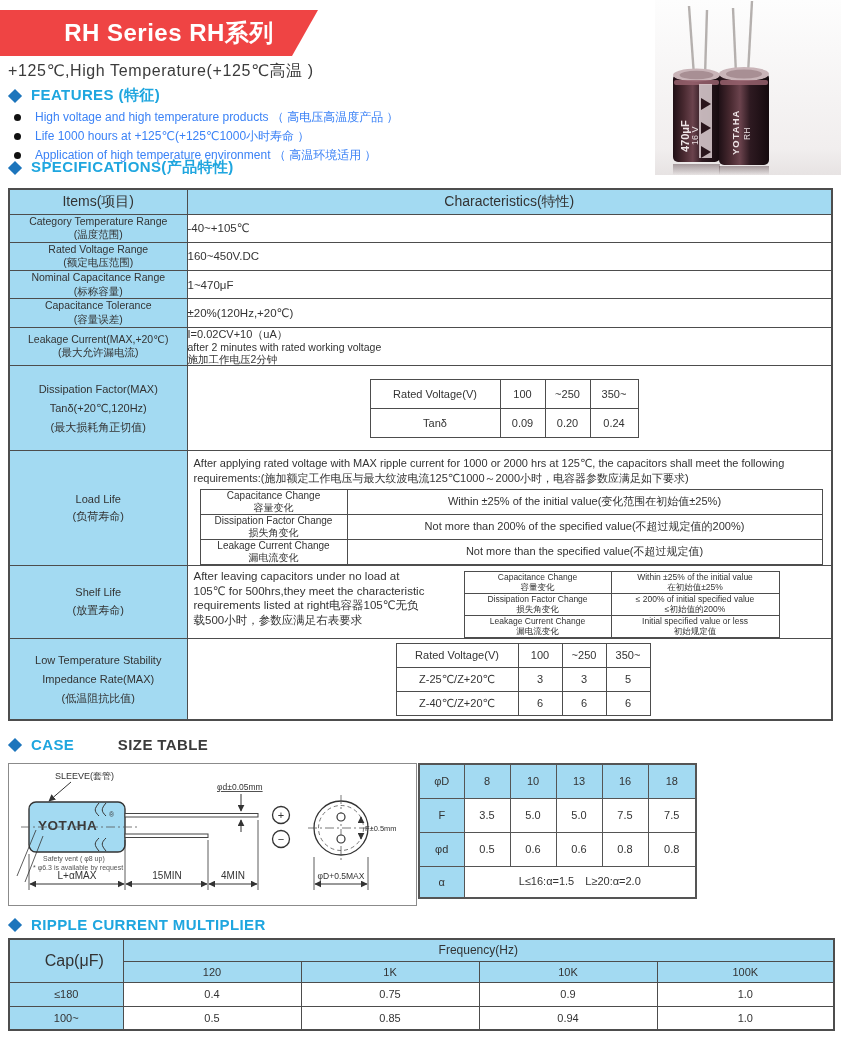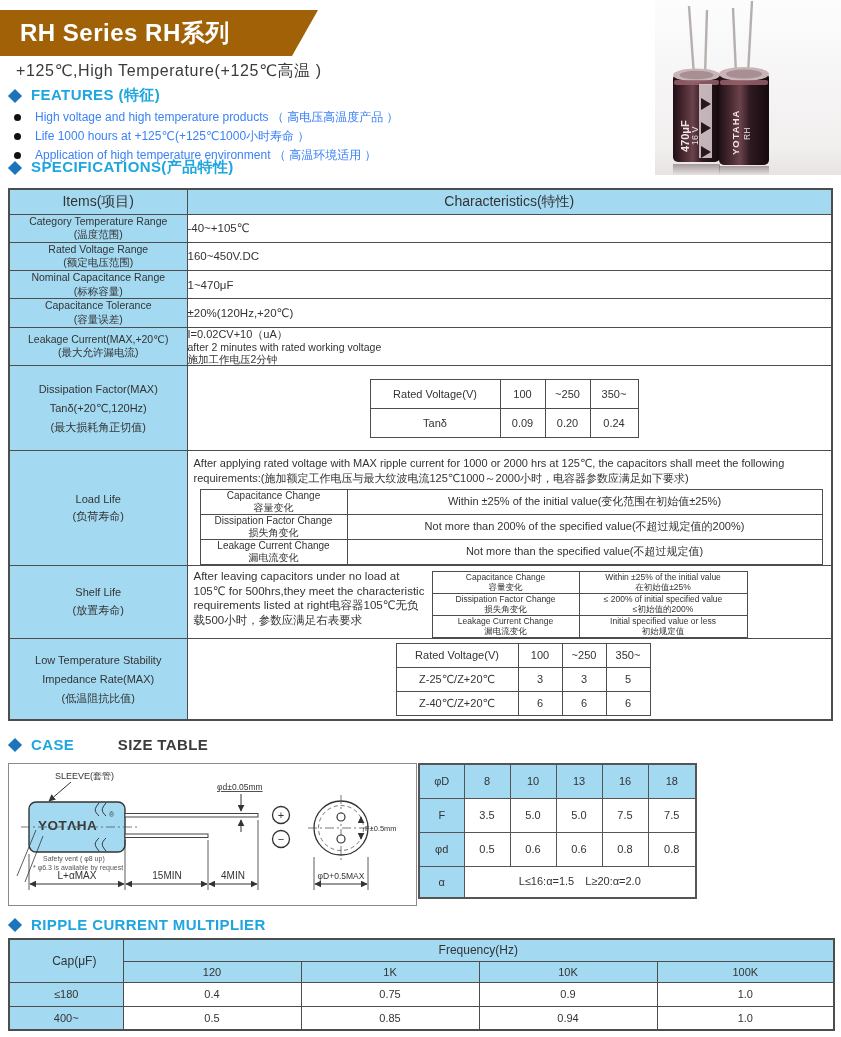--- a/index.html
+++ b/index.html
@@ -1,23 +1,23 @@
 <!DOCTYPE html>
 <html><head>
 <meta charset="utf-8">
 <style>
   * { margin:0; padding:0; box-sizing:border-box; }
   body { background:#fff; font-family:"Liberation Sans","DejaVu Sans",sans-serif; color:#3b3b3b; }
   .page { position:relative; width:841px; height:1037px; background:#fff; overflow:hidden; }
 
   
-  .banner { position:absolute; top:10px; left:0; width:318px; height:46px; background:#a16207;
+  .banner { position:absolute; top:10px; left:0; width:318px; height:46px; background:#ef4444;
             clip-path:polygon(0 0,100% 0,calc(100% - 26px) 100%,0 100%);
-            color:#fff; font-size:24px; font-weight:bold; line-height:46px; padding-left:20px; letter-spacing:0.5px; }
-  .subtitle { position:absolute; top:61px; left:16px; font-size:16px; color:#3b3b3b; letter-spacing:0.6px; }
+            color:#fff; font-size:24px; font-weight:bold; line-height:46px; padding-left:20px; letter-spacing:0.5px;text-align:center; }
+  .subtitle { position:absolute; top:61px; left:8px; font-size:16px; color:#3b3b3b; letter-spacing:0.6px; }
 
   
   .sect { position:absolute; left:8px; display:flex; align-items:center; font-size:15px; font-weight:bold; letter-spacing:0.4px; }
   .diamond { width:10px; height:10px; background:#1C75BC; transform:rotate(45deg); margin:0 11px 0 2px; flex:0 0 auto; }
   .cyan { color:#1FA6DF; }
   .darktx { color:#3b3b3b; }
 
   .features-list { position:absolute; top:108px; left:12px; list-style:none; }
   .features-list li { display:flex; align-items:center; height:19px; font-size:12px; color:#3b82f6; }
   .bullet { width:7px; height:7px; border-radius:50%; background:#111; margin:0 14px 0 2px; flex:0 0 auto; }
@@ -39,40 +39,40 @@
   .inner td { border:1px solid #4d4d4d; height:29px; text-align:center; font-size:11px; color:#333; background:#fff; }
   .inner .c0{width:130px} .inner .c1{width:45px} .inner .c2{width:45px} .inner .c3{width:48px}
 
   .loadcell { vertical-align:top; padding:5px 8px 0 4px; }
   .intro { font-size:11px; line-height:1.3; color:#333; text-align:left; margin-left:2px; }
   .load { margin:4px 0 0 8px; }
   .load td { border:1px solid #4d4d4d; background:#fff; text-align:center; color:#333; }
   .load .lc { width:147px; font-size:10px; line-height:1.2; height:24px; }
   .load .vc { width:475px; font-size:11px; }
 
-  .shelfwrap { display:flex; align-items:flex-start; padding:3px 0 0 6px; }
+  .shelfwrap { display:flex; align-items:flex-start; padding:3px 0 0 6px;gap:32px; }
   .shelf-intro { width:234px; font-size:11.5px; line-height:1.28; text-align:left; color:#333; }
   .shelf { margin:2px 0 0 4px; }
   .shelf td { border:1px solid #4d4d4d; background:#fff; text-align:center; color:#333; font-size:8.5px; line-height:1.2; height:22px; }
   .shelf .lc { width:147px; } .shelf .vc { width:168px; }
 
   .lt { margin:4px 0 0 208px; }
   .lt td { border:1px solid #4d4d4d; background:#fff; text-align:center; color:#333; font-size:11px; height:24px; }
   .lt .c0{width:122px} .lt .c1{width:44px} .lt .c2{width:44px} .lt .c3{width:44px}
 
   
   .diagram-box { position:absolute; top:763px; left:8px; width:409px; height:143px; border:1.5px solid #8b8b8b; background:#fff; }
   .case { position:absolute; top:763px; left:418px; width:277px; table-layout:fixed; border:2px solid #555; }
   .case td { border:1px solid #555; text-align:center; font-size:11px; color:#333; }
   .case .rh{height:34px} .case .rl{height:32px}
 
   
   .ripple { position:absolute; top:938px; left:8px; width:825px; table-layout:fixed; border:2px solid #4d4d4d; }
   .ripple td { border:1px solid #4d4d4d; text-align:center; color:#333; }
-  .ripple .caphd { font-size:12px;padding-left:16px; }
+  .ripple .caphd { font-size:16px;padding-left:16px; }
   .ripple .r1{height:22px; font-size:12px} .ripple .r2{height:21px; font-size:11px} .ripple .r3{height:24px; font-size:11px}
 
   .photo { position:absolute; top:0; left:655px; }
 </style>
 </head>
 <body>
 
 <div class="page">
 
   <div class="banner">
@@ -493,21 +493,21 @@
       <td class="blue">100K</td>
     </tr>
     <tr class="r3">
       <td class="blue">≤180</td>
       <td>0.4</td>
       <td>0.75</td>
       <td>0.9</td>
       <td>1.0</td>
     </tr>
     <tr class="r3">
-      <td class="blue">400~</td>
+      <td class="blue">100~</td>
       <td>0.5</td>
       <td>0.85</td>
       <td>0.94</td>
       <td>1.0</td>
     </tr>
   </tbody>
     </table>
 
 </div>
 

